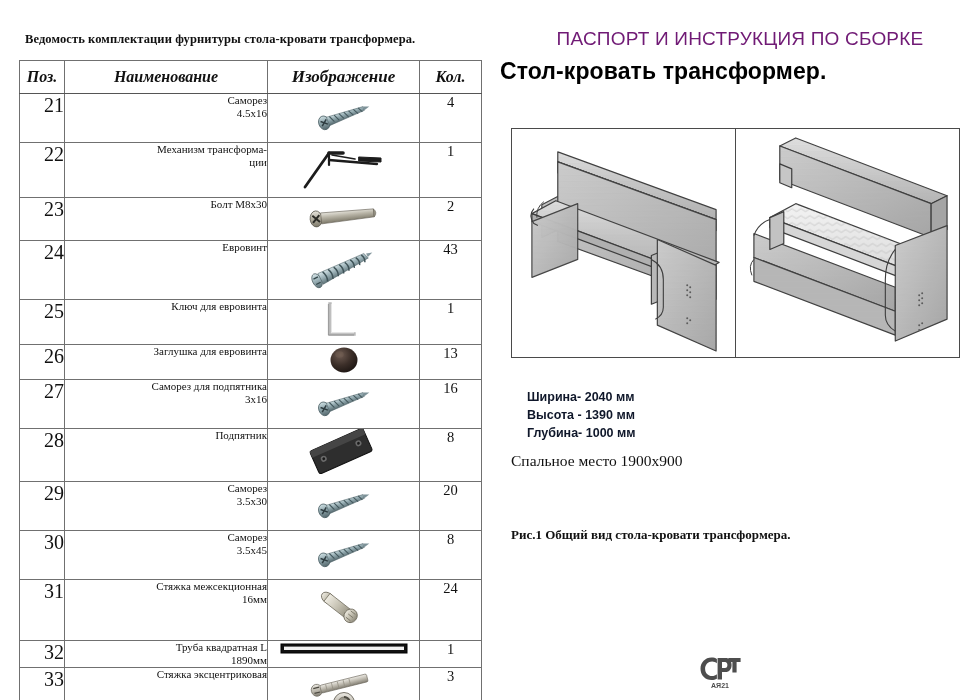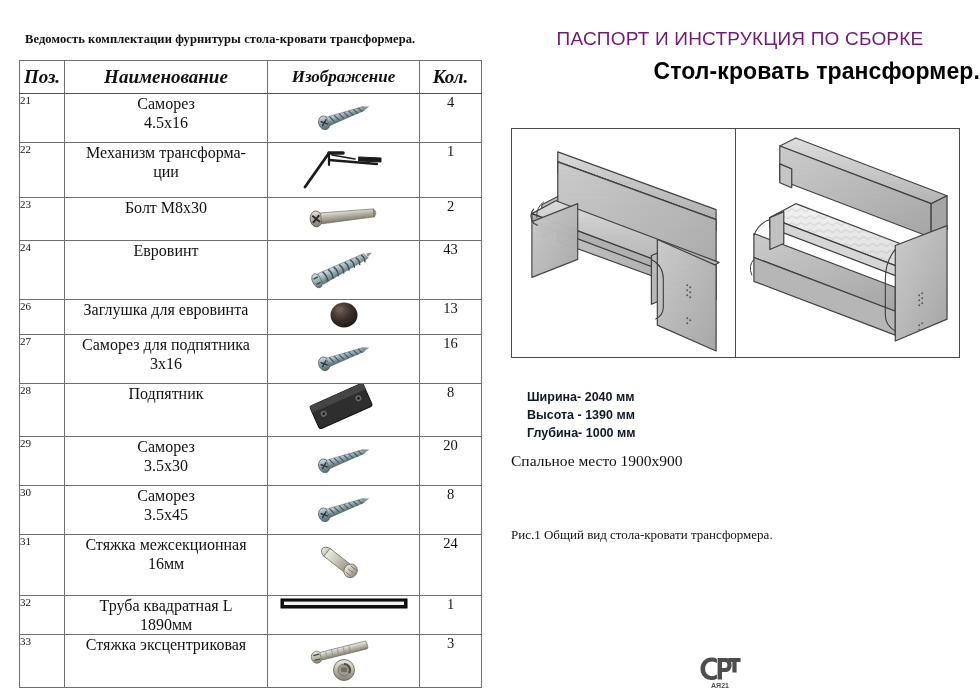--- a/index.html
+++ b/index.html
@@ -41,52 +41,52 @@
     text-align:center;
     height:32px;
   }
   .col-pos{width:45px;}
   .col-name{width:203px;}
   .col-img{width:152px;}
   .col-qty{width:62px;}
 
   .th-txt{
     font-family:"Liberation Serif", serif;
-    font-weight:bold;font-style:italic;font-size:19px;
+    font-weight:bold;font-style:italic;font-size:16px;
   }
   .th-txt.big{font-size:17px;}
   .th-pos{padding-left:5px;text-align:left;}
   .th-name{padding-left:8px;text-align:left;}
 
   td.pos{
-    font-size:11px;padding:3px 0 0 5px;text-align:left;
+    font-size:20px;padding:3px 0 0 5px;text-align:right;
     line-height:1.16;
   }
   td.name{
-    font-size:16px;padding:3px 4px 0 8px;text-align:center;
+    font-size:11px;padding:3px 4px 0 8px;text-align:right;
     line-height:1.2;
   }
   td.qty{
     font-size:14.5px;padding:3px 0 0 0;text-align:center;
     line-height:1.16;
   }
   td.img{
     text-align:center;vertical-align:middle;
   }
   td.img .glyph{display:inline-block;line-height:0;}
 
   
   .right-col{position:absolute;left:500px;top:0;width:480px;height:700px;}
   .passport-line{
     position:absolute;left:0;top:28px;width:480px;text-align:center;
     font-family:"Liberation Sans", sans-serif;
     font-size:19px;font-weight:400;letter-spacing:.2px;color:#701a75;
   }
   .product-title{
-    position:absolute;left:0;top:58px;width:480px;text-align:right;
+    position:absolute;left:0;top:58px;width:480px;text-align:left;
     font-family:"Liberation Sans", sans-serif;
     font-size:23px;font-weight:bold;letter-spacing:.1px;color:#000;
   }
 
   .figure-box{
     position:absolute;left:11px;top:128px;
     width:449px;height:230px;
     border:1.5px solid #4a4a4a;
     background:#fff;
     box-sizing:border-box;
@@ -102,21 +102,21 @@
     font-size:12.5px;font-weight:bold;line-height:1.45;color:#0f172a;
   }
   .sleep{
     position:absolute;left:11px;top:452px;
     font-family:"Liberation Serif", serif;
     font-size:15.5px;color:#111;
   }
   .fig-caption{
     position:absolute;left:11px;top:527px;
     font-family:"Liberation Serif", serif;
-    font-size:13px;font-weight:normal;color:#111;
+    font-size:13px;font-weight:bold;color:#111;
   }
 
   .cert{
     position:absolute;left:697px;top:653px;width:46px;height:40px;
   }
   .cert svg{display:block;}
 </style>
 </head>
 <body>
 
@@ -241,20 +241,32 @@
                       <path d="M51 23.5 q2.6 4.8 0 9.0"></path>
                       <path d="M57 23.9 q2.6 4.6 0 8.6"></path>
                       <path d="M63 24.3 q2.2 4.2 0 8.0"></path>
                     </g>
                     <path d="M68 25 L74 27 L68 29 Z" fill="#86999f"></path>
                   </g>
                 </svg></span></td>
             <td class="qty">43</td>
           </tr>
           <tr>
+            <td class="pos">25</td>
+            <td class="name">
+              <div>Ключ для евровинта</div>
+            </td>
+            <td class="img"><span class="glyph"><svg width="40" height="40" viewBox="0 0 40 40">
+                  <path d="M6 4 L6 34 L30 34" stroke="#b9b9b9" stroke-width="3.4" fill="none" stroke-linecap="square" stroke-linejoin="miter"></path>
+                  <path d="M7.4 4 L7.4 32.6 L30 32.6" stroke="#e6e6e6" stroke-width="1.1" fill="none"></path>
+                  <path d="M4.4 4 L4.4 35 L30 35" stroke="#8a8a8a" stroke-width=".8" fill="none"></path>
+                </svg></span></td>
+            <td class="qty">1</td>
+          </tr>
+          <tr>
             <td class="pos">26</td>
             <td class="name">
               <div>Заглушка для  евровинта</div>
             </td>
             <td class="img"><span class="glyph"><svg width="30" height="30" viewBox="0 0 30 30">
                   <defs>
                     <radialGradient id="cg1" cx=".36" cy=".3" r=".75">
                       <stop offset="0" stop-color="#6e5b52"></stop>
                       <stop offset=".55" stop-color="#3c2f29"></stop>
                       <stop offset="1" stop-color="#1d1613"></stop>

